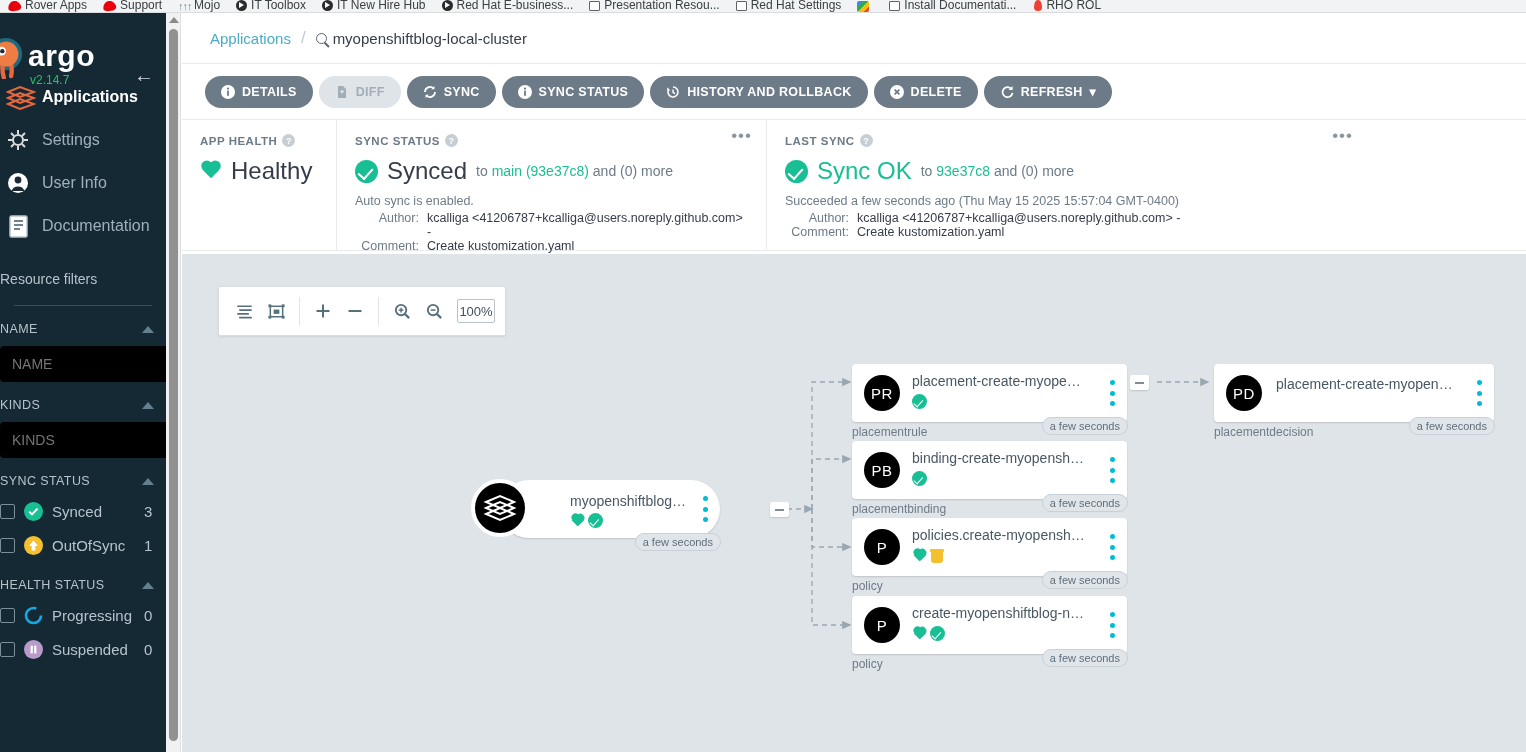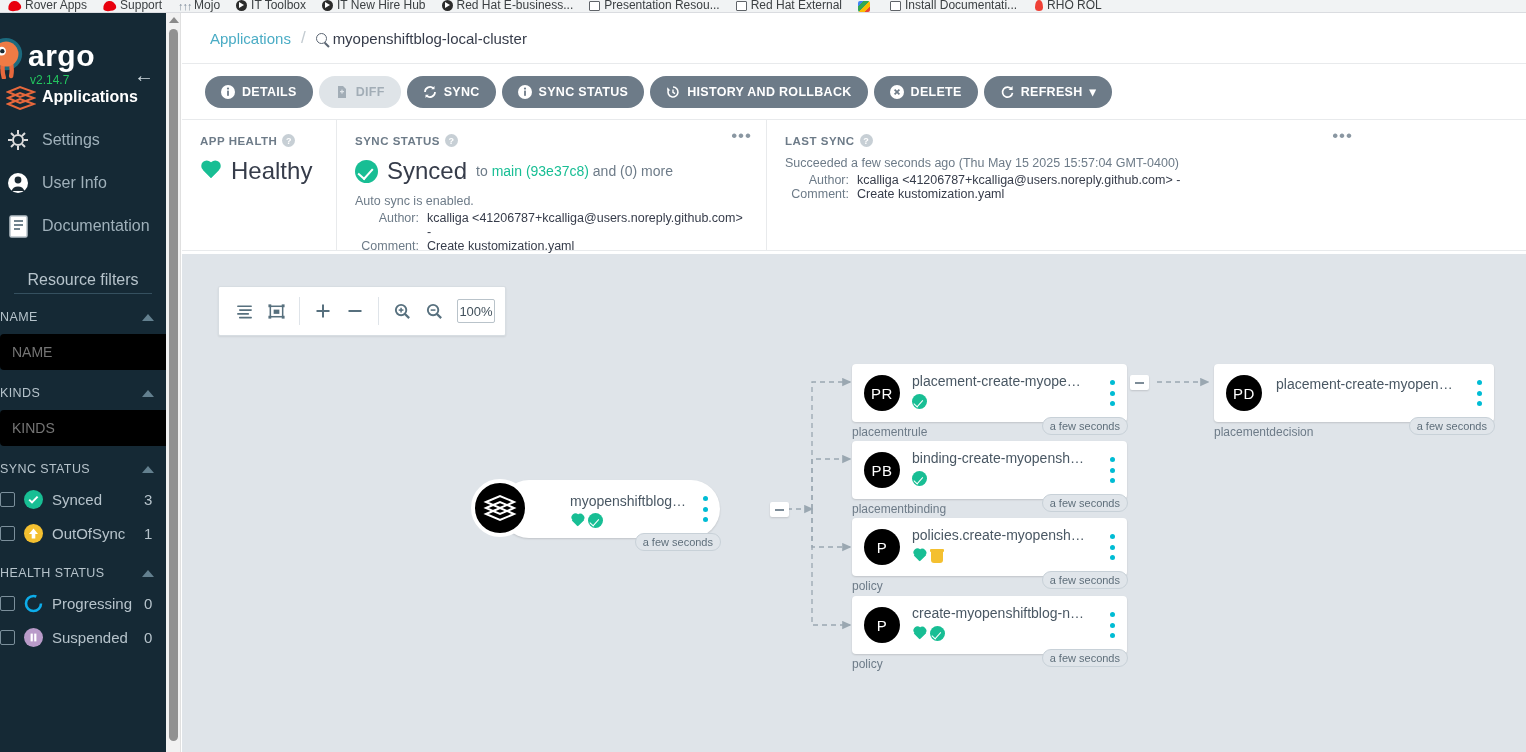--- a/index.html
+++ b/index.html
@@ -77,23 +77,23 @@
     padding-left: 6px;
     cursor: pointer;
     color: #9fb0ba;
     font-size: 16px;
   }
   .nav-item.active { color: #ffffff; font-weight: bold; }
   .nav-ico { width: 30px; height: 26px; flex: none; position: relative; margin-right: 6px; }
   .nav-label { white-space: nowrap; }
 
   #resource-filters-title {
-    margin: 24px 0 4px 0;
-    text-align: center;
-    font-size: 16px;
+    margin: 24px 0 18px 0;
+    text-align: left;
+    font-size: 14px;
     color: #b6c3cb;
   }
   #resource-filters-rule {
     height: 1px; background: #35505f; margin: 4px 14px 10px 14px;
   }
   .filter-head {
     display: flex; align-items: center; justify-content: space-between;
     padding: 6px 8px 6px 0;
     font-size: 12.5px; letter-spacing: .4px; color: #b6c3cb;
     cursor: pointer;
@@ -413,21 +413,21 @@
   <span class="bm">
       <span class="bm-ico ico-circle"></span>
       <span>Red Hat E-business...</span>
     </span>
   <span class="bm">
       <span class="bm-ico ico-doc"></span>
       <span>Presentation Resou...</span>
     </span>
   <span class="bm">
       <span class="bm-ico ico-doc"></span>
-      <span>Red Hat External</span>
+      <span>Red Hat Settings</span>
     </span>
   <span class="bm">
       <span class="bm-ico ico-rainbow"></span>
       <span></span>
     </span>
   <span class="bm">
       <span class="bm-ico ico-doc"></span>
       <span>Install Documentati...</span>
     </span>
   <span class="bm">
@@ -713,20 +713,29 @@
         </div>
       </div>
     </div>
 
     <div class="scard" id="card-last-sync">
       <div class="scard-title">
         <span>LAST SYNC</span>
         <span class="help-dot">?</span>
       </div>
       <div class="scard-kebab">•••</div>
+      <div class="scard-big">
+        <span class="check-circle"></span>
+        <span id="sync-ok-text">Sync OK</span>
+        <span class="scard-sub">
+          <span>to</span>
+          <span class="lnk">93e37c8</span>
+          <span>and (0) more</span>
+        </span>
+      </div>
       <div class="scard-line">Succeeded a few seconds ago (Thu May 15 2025 15:57:04 GMT-0400)</div>
       <div class="kv-table">
         <div class="kv-row">
           <span class="kv-key">Author:</span>
           <span>kcalliga &lt;41206787+kcalliga@users.noreply.github.com&gt; -</span>
         </div>
         <div class="kv-row">
           <span class="kv-key">Comment:</span>
           <span>Create kustomization.yaml</span>
         </div>

